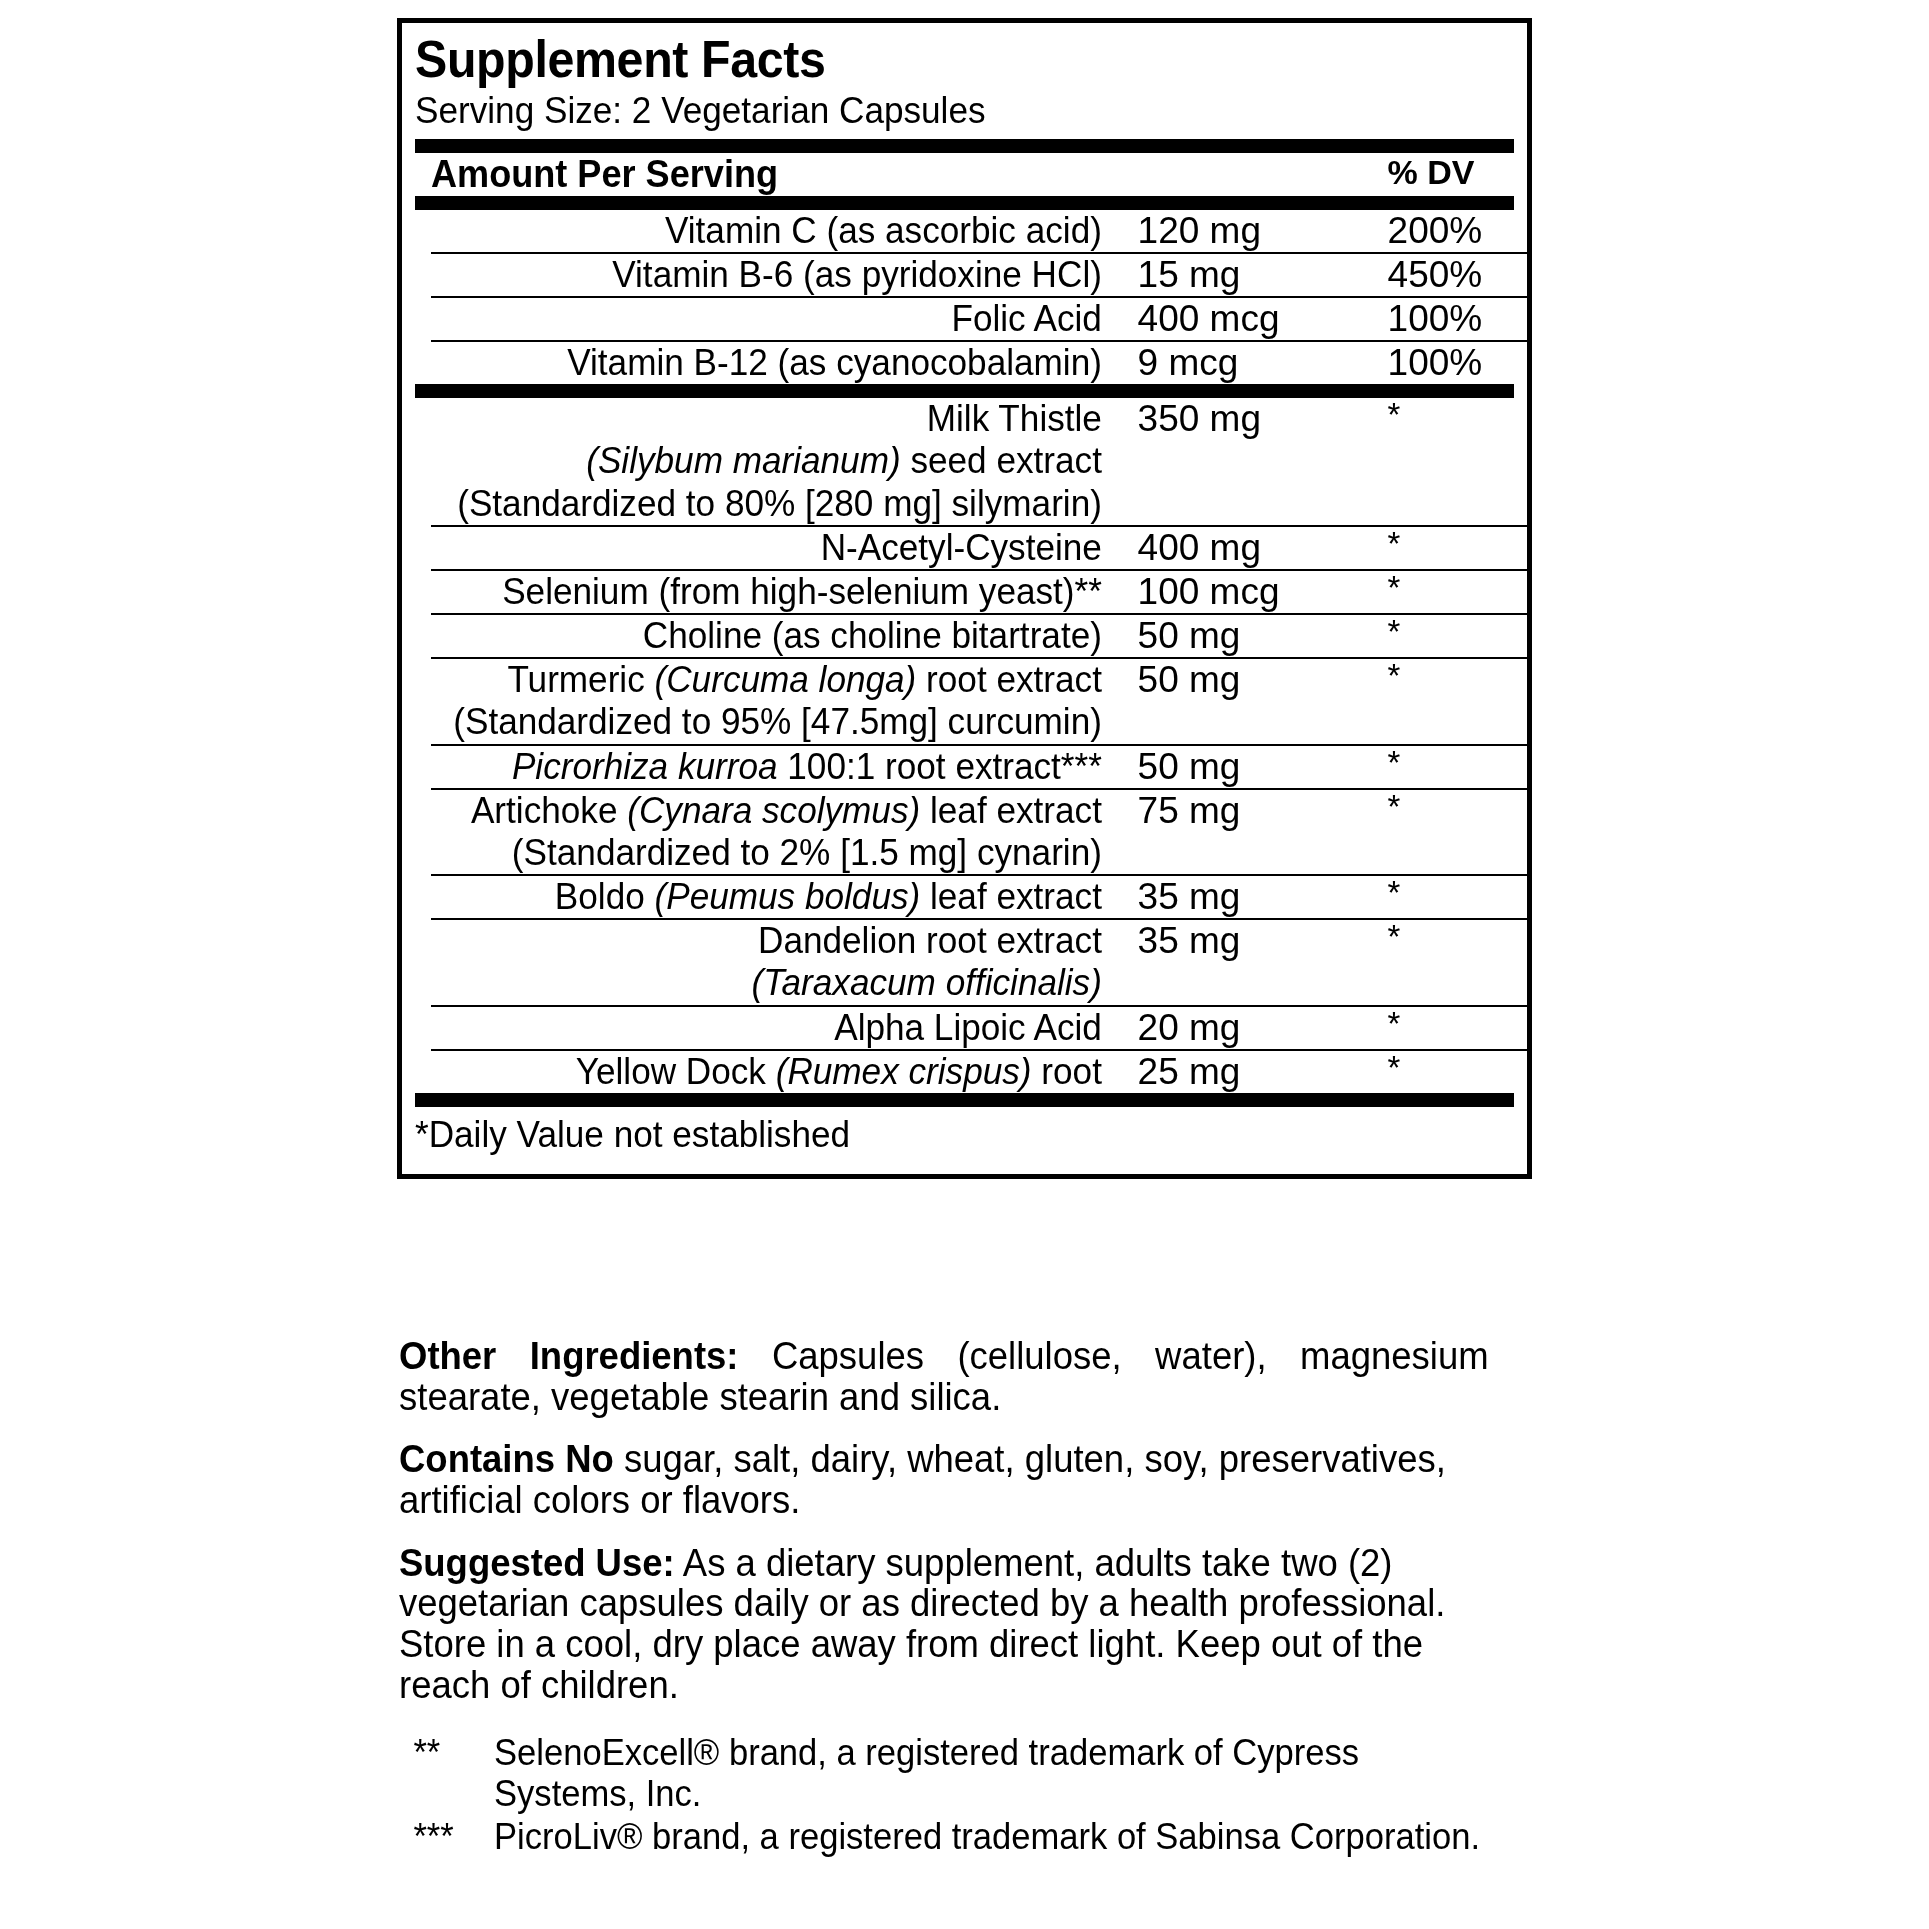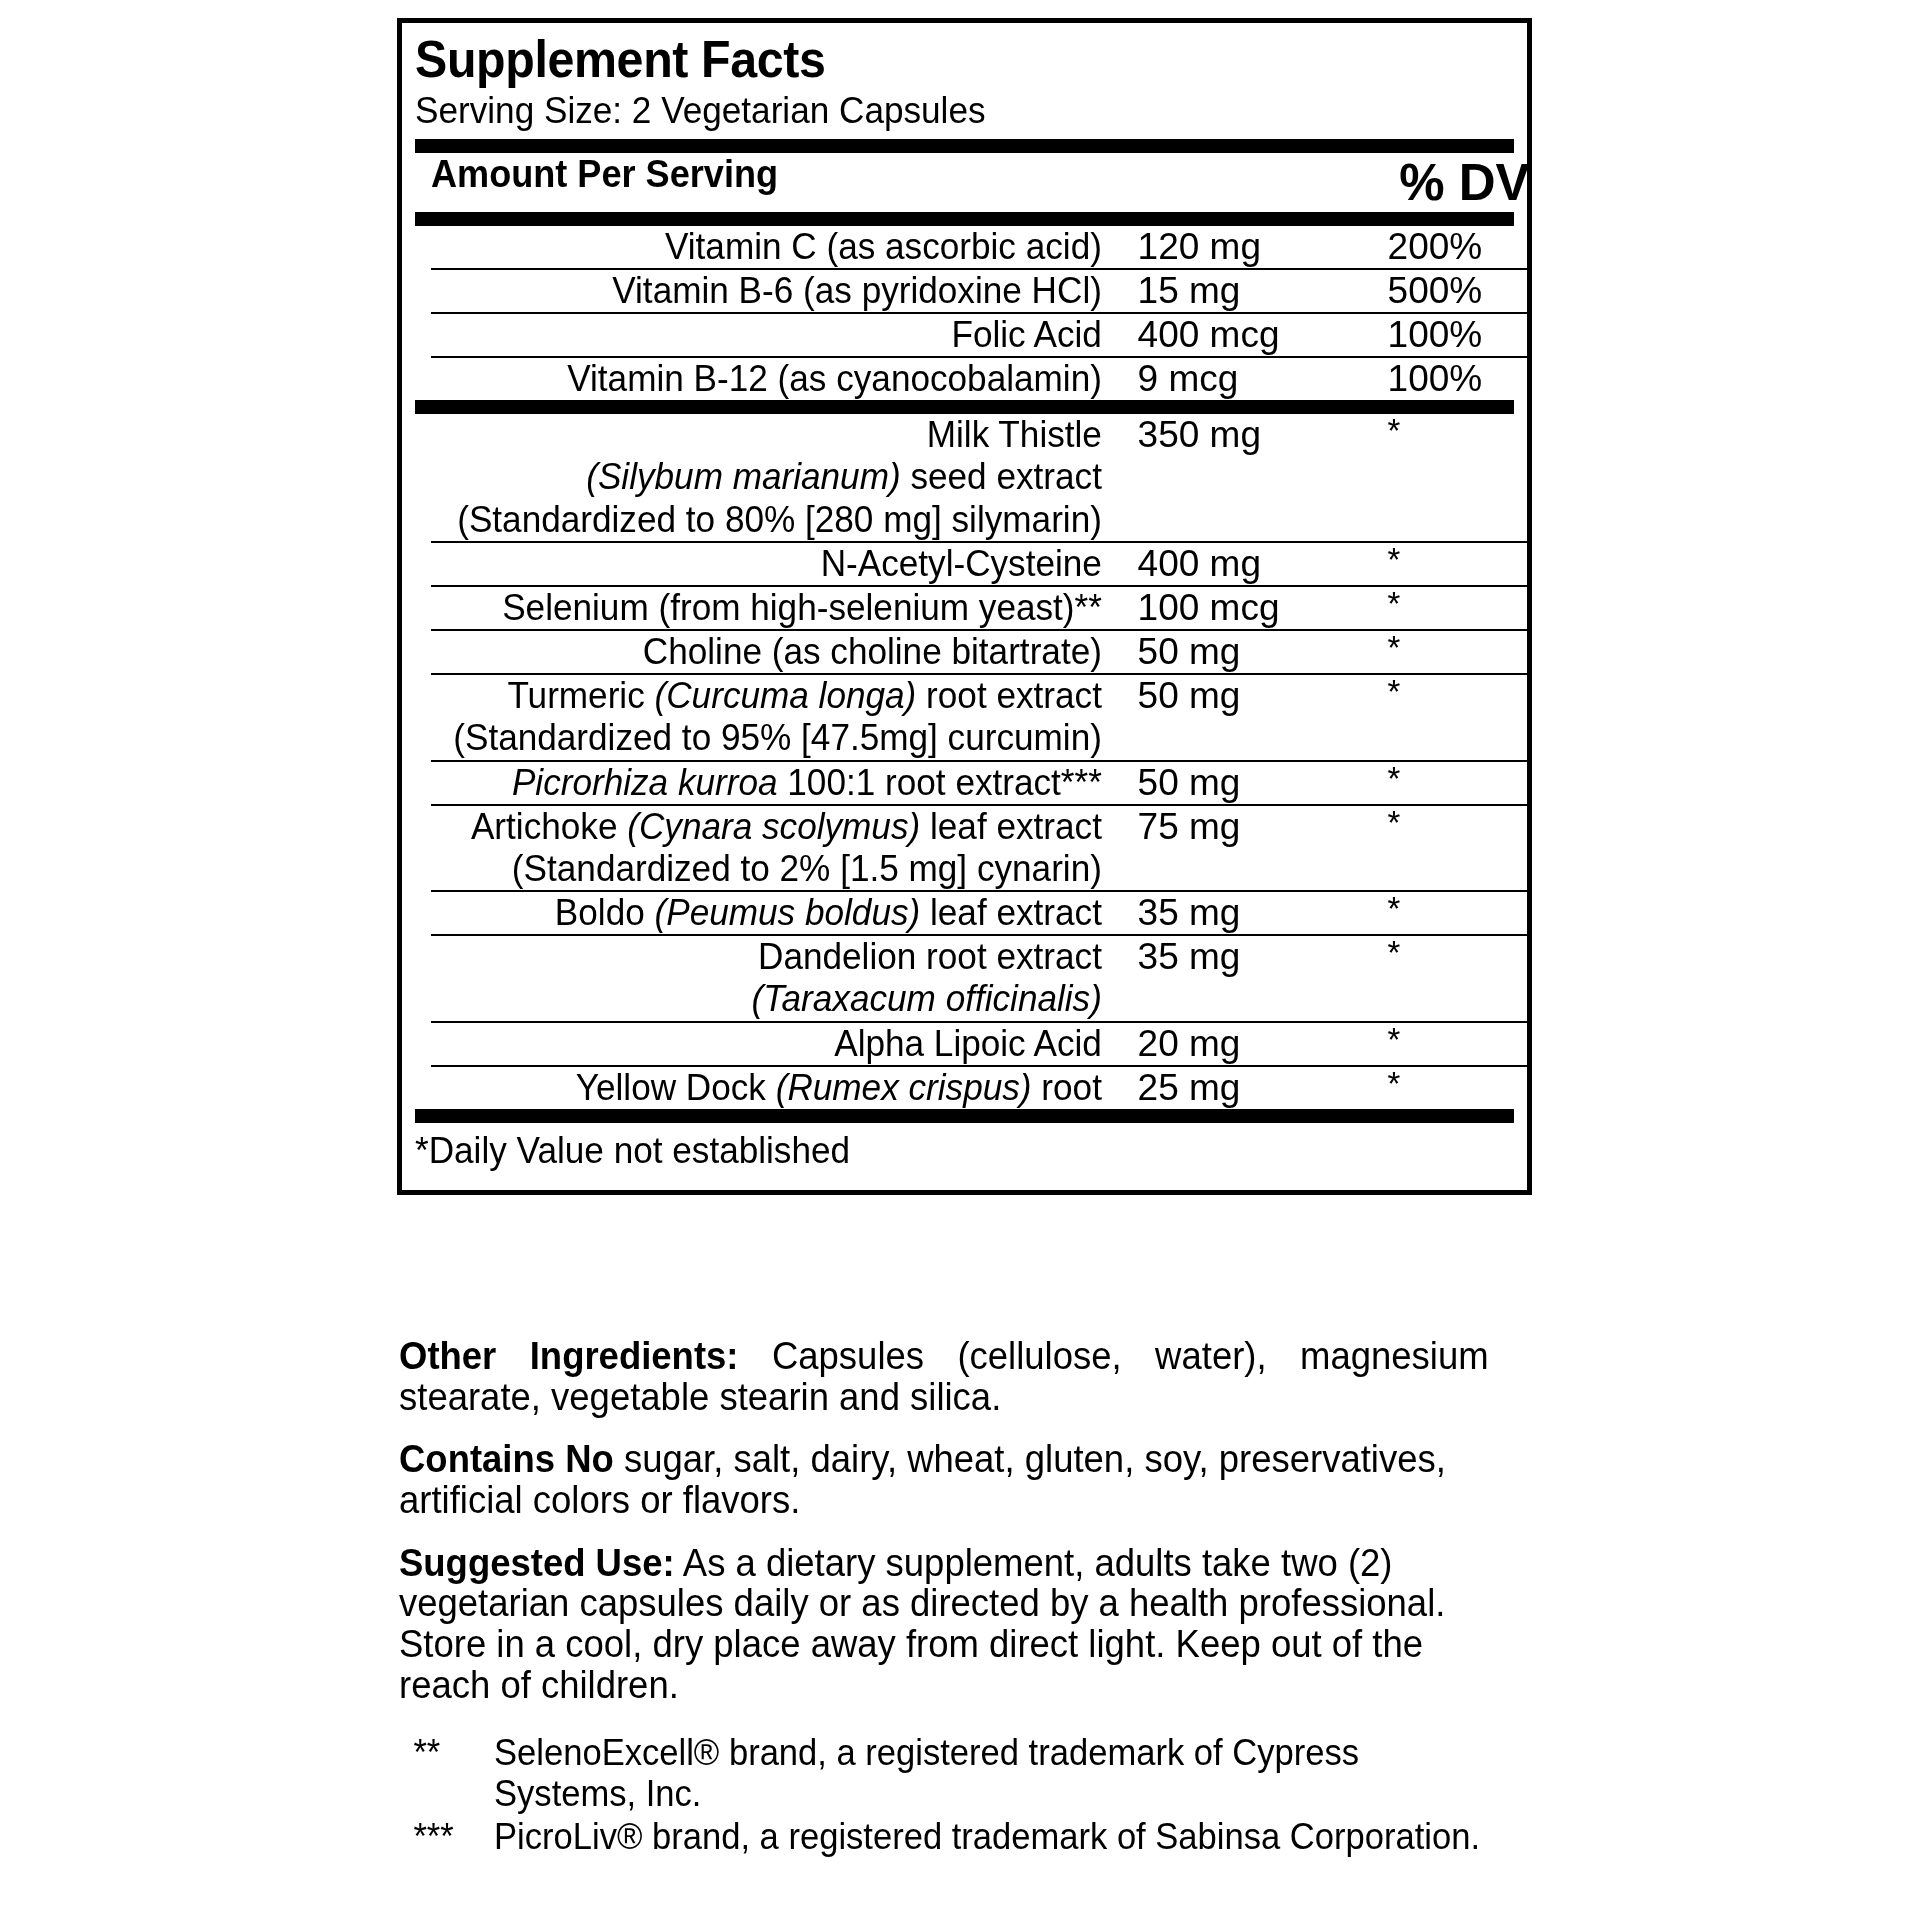--- a/index.html
+++ b/index.html
@@ -112,23 +112,23 @@
 
   .hdr-amount {
     font-size: 38px;
     font-weight: bold;
     padding: 6.7px 0 8.3px 0;
     transform: scaleX(0.95);
     transform-origin: left center;
     white-space: nowrap;
   }
   .hdr-dv {
-    font-size: 51px;
+    font-size: 34px;
     font-weight: bold;
-    text-align: right;
+    text-align: left;
     padding: 6.7px 6.7px 8.3px 0;
     white-space: nowrap;
   }
 
   .indent1 { padding-left: 23.4px; }
   .ital { font-style: italic; }
 
   .footnote-dv {
     font-size: 37px;
     line-height: 1.1;
@@ -217,21 +217,21 @@
                 <span class="sq">Vitamin C (as ascorbic acid)</span>
               </td>
             <td class="cell-amount">120 mg</td>
             <td class="cell-dv">200%</td>
           </tr>
           <tr class="row">
             <td class="cell-name">
                 <span class="sq">Vitamin B-6 (as pyridoxine HCl)</span>
               </td>
             <td class="cell-amount">15 mg</td>
-            <td class="cell-dv">500%</td>
+            <td class="cell-dv">450%</td>
           </tr>
           <tr class="row">
             <td class="cell-name">
                 <span class="sq">Folic Acid</span>
               </td>
             <td class="cell-amount">400 mcg</td>
             <td class="cell-dv">100%</td>
           </tr>
           <tr class="row last">
             <td class="cell-name">

